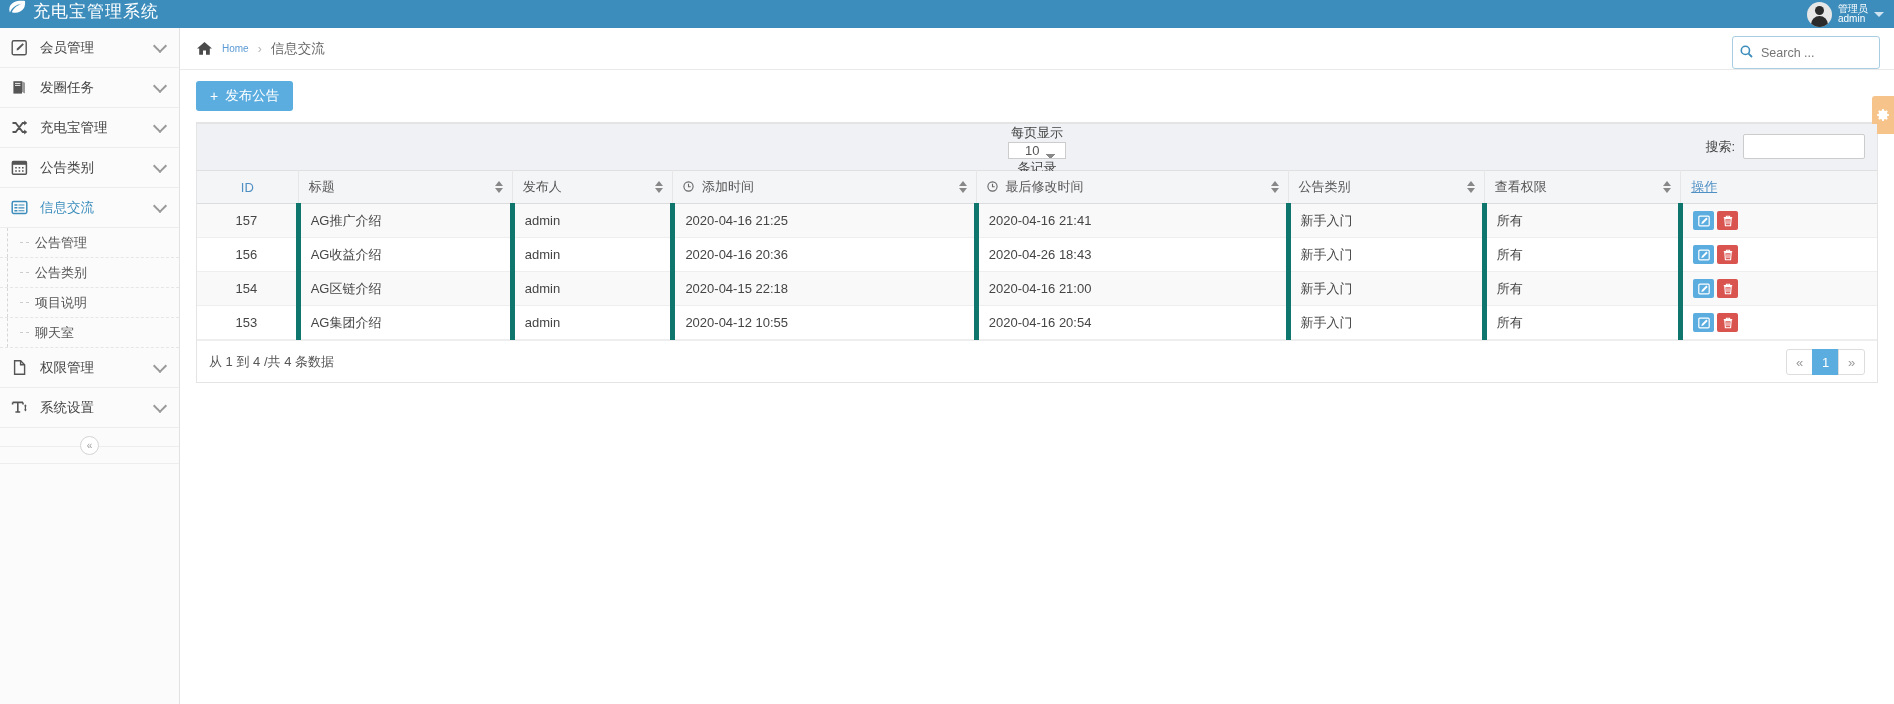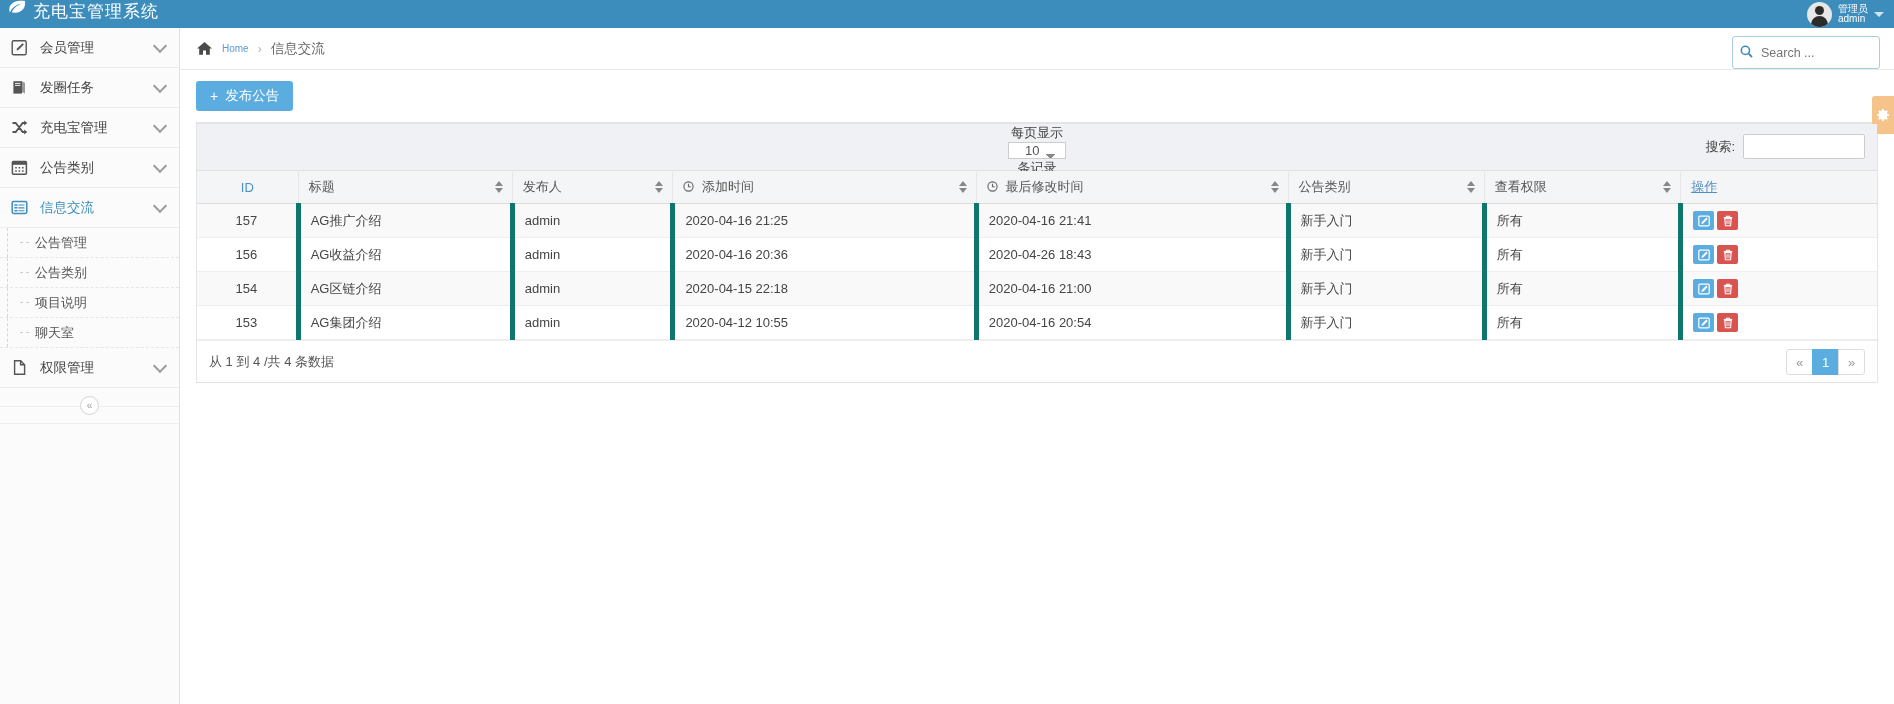--- a/index.html
+++ b/index.html
@@ -335,20 +335,32 @@
     <span class="nav-ico">
       <svg width="17" height="17" viewBox="0 0 17 17">
           <path d="M3.6 1.8h6l4 4v9.4h-10z" fill="none" stroke="#555" stroke-width="1.4"></path>
           <path d="M9.6 1.8v4h4" fill="none" stroke="#555" stroke-width="1.4"></path>
         </svg>
     </span>
     <span class="nav-label">权限管理</span>
     <span class="chev"></span>
   </div>
 
+  <div class="nav-item">
+    <span class="nav-ico">
+      <svg width="17" height="17" viewBox="0 0 17 17">
+          <path d="M1.6 3.4h10.4M6.8 3.4v9.6M4.4 13h4.8" stroke="#555" stroke-width="1.6" fill="none"></path>
+          <path d="M1.6 3.4v2M12 3.4v2" stroke="#555" stroke-width="1.6"></path>
+          <path d="M14.4 5.2l1.4 2h-2.8zM14.4 12.4l1.4-2h-2.8z" fill="#555"></path>
+          <path d="M14.4 6.6v4.4" stroke="#555" stroke-width="1.2"></path>
+        </svg>
+    </span>
+    <span class="nav-label">系统设置</span>
+    <span class="chev"></span>
+  </div>
 
   <div id="collapse-strip">
     <span class="line"></span>
     <span id="collapse-btn">«</span>
   </div>
 </div>
 
 <div id="content">
 
   <div id="breadcrumb-bar">

